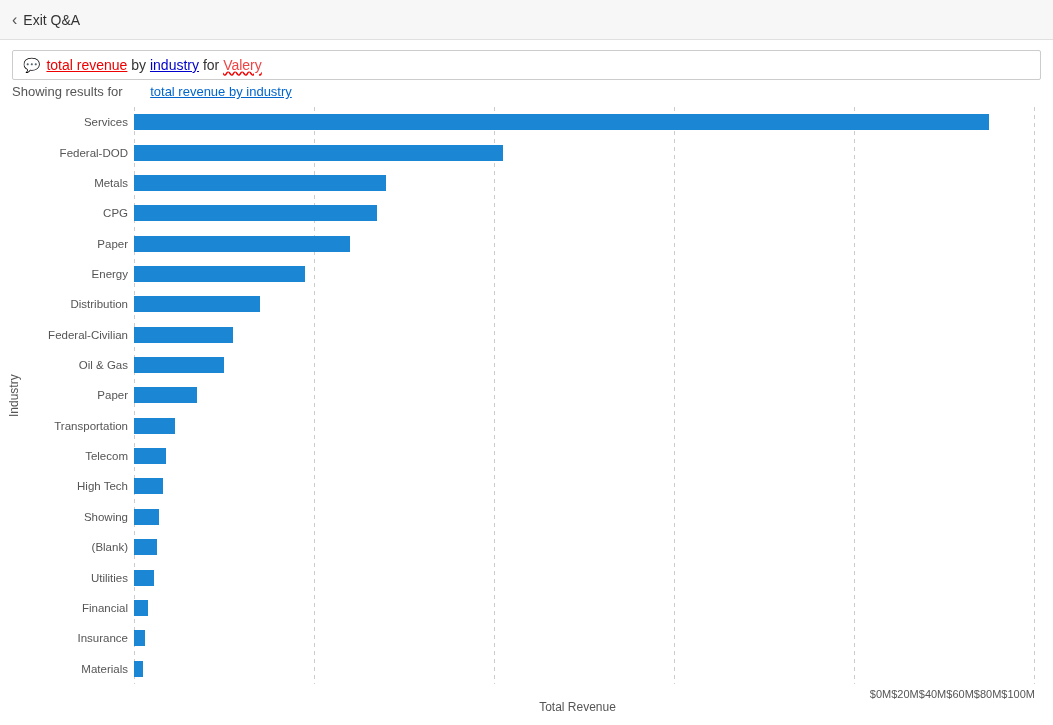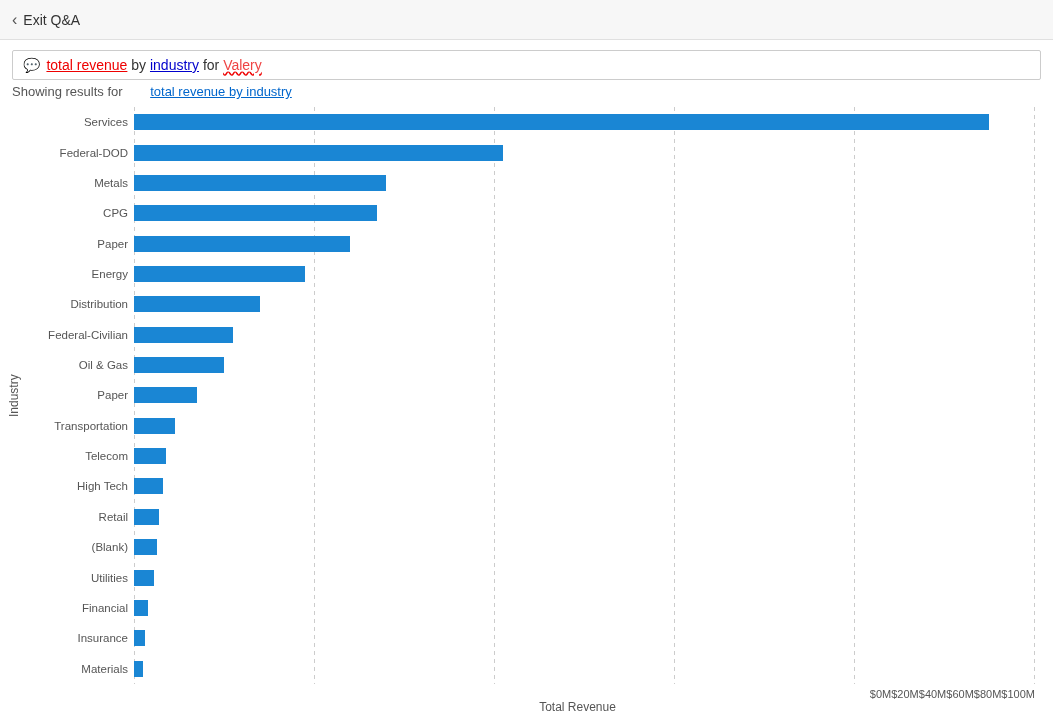--- a/index.html
+++ b/index.html
@@ -243,21 +243,21 @@
           </div>
           <div class="bar-row">
             <div class="bar-label">Telecom</div>
             <div class="bar" style="width: 31.5px;"></div>
           </div>
           <div class="bar-row">
             <div class="bar-label">High Tech</div>
             <div class="bar" style="width: 28.8px;"></div>
           </div>
           <div class="bar-row">
-            <div class="bar-label">Retail</div>
+            <div class="bar-label">Showing</div>
             <div class="bar" style="width: 25.2px;"></div>
           </div>
           <div class="bar-row">
             <div class="bar-label">(Blank)</div>
             <div class="bar" style="width: 22.5px;"></div>
           </div>
           <div class="bar-row">
             <div class="bar-label">Utilities</div>
             <div class="bar" style="width: 19.8px;"></div>
           </div>

